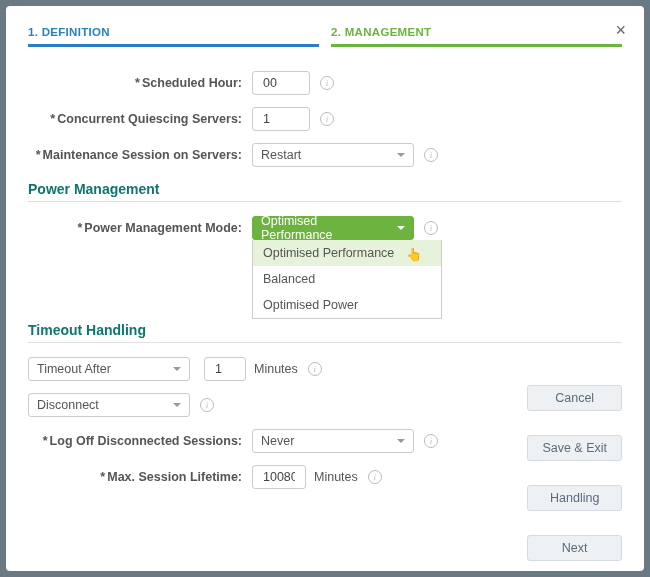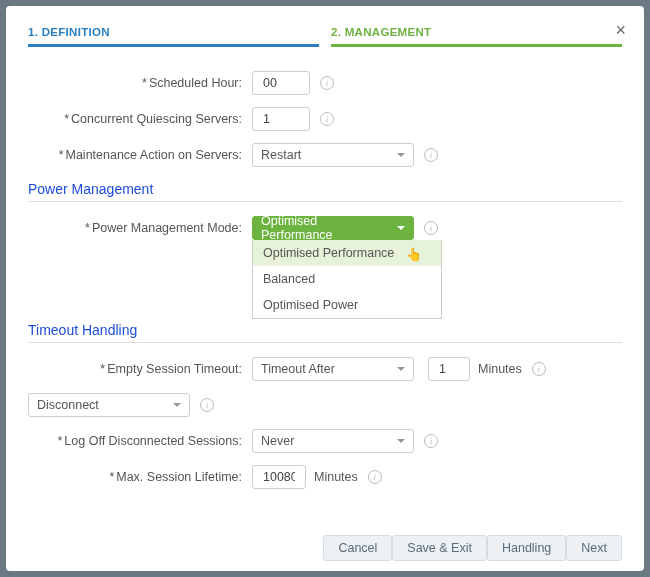--- a/index.html
+++ b/index.html
@@ -56,20 +56,21 @@
   display: flex;
   align-items: center;
   margin-bottom: 12px;
 }
 .label {
   width: 224px;
   text-align: right;
   padding-right: 10px;
   color: #555;
   font-size: 12.5px;
+  font-weight: bold;
 }
 .req::before { content: "*"; margin-right: 2px; color: #555;}
 .input-text {
   height: 24px;
   border: 1px solid #ccc;
   border-radius: 3px;
   padding: 0 10px;
   font-size: 12.5px;
   color: #444;
 }
@@ -113,22 +114,22 @@
   display: inline-flex;
   align-items: center;
   justify-content: center;
   font-size: 9px;
   color: #bbb;
   font-style: italic;
   font-family: serif;
 }
 .section-title {
   font-size: 14px;
-  font-weight: 400;
-  color: #1d4ed8;
+  font-weight: 700;
+  color: #0f766e;
   margin: 14px 0 4px 0;
 }
 .divider { border-top: 1px solid #e0e0e0; margin-bottom: 14px; }
 .dropdown-wrap { position: relative; }
 .dropdown-menu {
   position: absolute;
   top: 24px;
   left: 0;
   width: 190px;
   background: #fff;
@@ -148,21 +149,22 @@
   right: 18px;
   top: 7px;
   font-size: 13px;
 }
 .unit { margin-left: 8px; color: #555; font-size: 12.5px; }
 .footer {
   position: absolute;
   bottom: 10px;
   right: 22px;
   display: flex;
-  gap: 0;
+  gap: 24px;
+  flex-direction: column;
 }
 .btn {
   background: #eef1f4;
   border: 1px solid #d4dbe1;
   color: #5a6b7a;
   font-size: 12.5px;
   padding: 5px 14px;
   border-radius: 3px;
   cursor: pointer;
 }
@@ -186,21 +188,21 @@
       <span class="info">i</span>
     </div>
 
     <div class="row">
       <div class="label req">Concurrent Quiescing Servers:</div>
       <input class="input-text w-small" value="1" style="">
       <span class="info">i</span>
     </div>
 
     <div class="row">
-      <div class="label req">Maintenance Action on Servers:</div>
+      <div class="label req">Maintenance Session on Servers:</div>
       <div class="select">
           <span>Restart</span>
         </div>
       <span class="info">i</span>
     </div>
 
     <div class="section-title">Power Management</div>
     <div class="divider"></div>
 
     <div class="row">
@@ -220,21 +222,20 @@
       </div>
       <span class="info">i</span>
     </div>
 
     <div style="height:56px"></div>
 
     <div class="section-title">Timeout Handling</div>
     <div class="divider"></div>
 
     <div class="row">
-      <div class="label req">Empty Session Timeout:</div>
       <div class="select">
           <span>Timeout After</span>
         </div>
       <input class="input-text w-med" style="margin-left: 14px; width: 42px;" value="1">
       <span class="unit">Minutes</span>
       <span class="info">i</span>
     </div>
 
     <div class="row">
       <div class="select">

